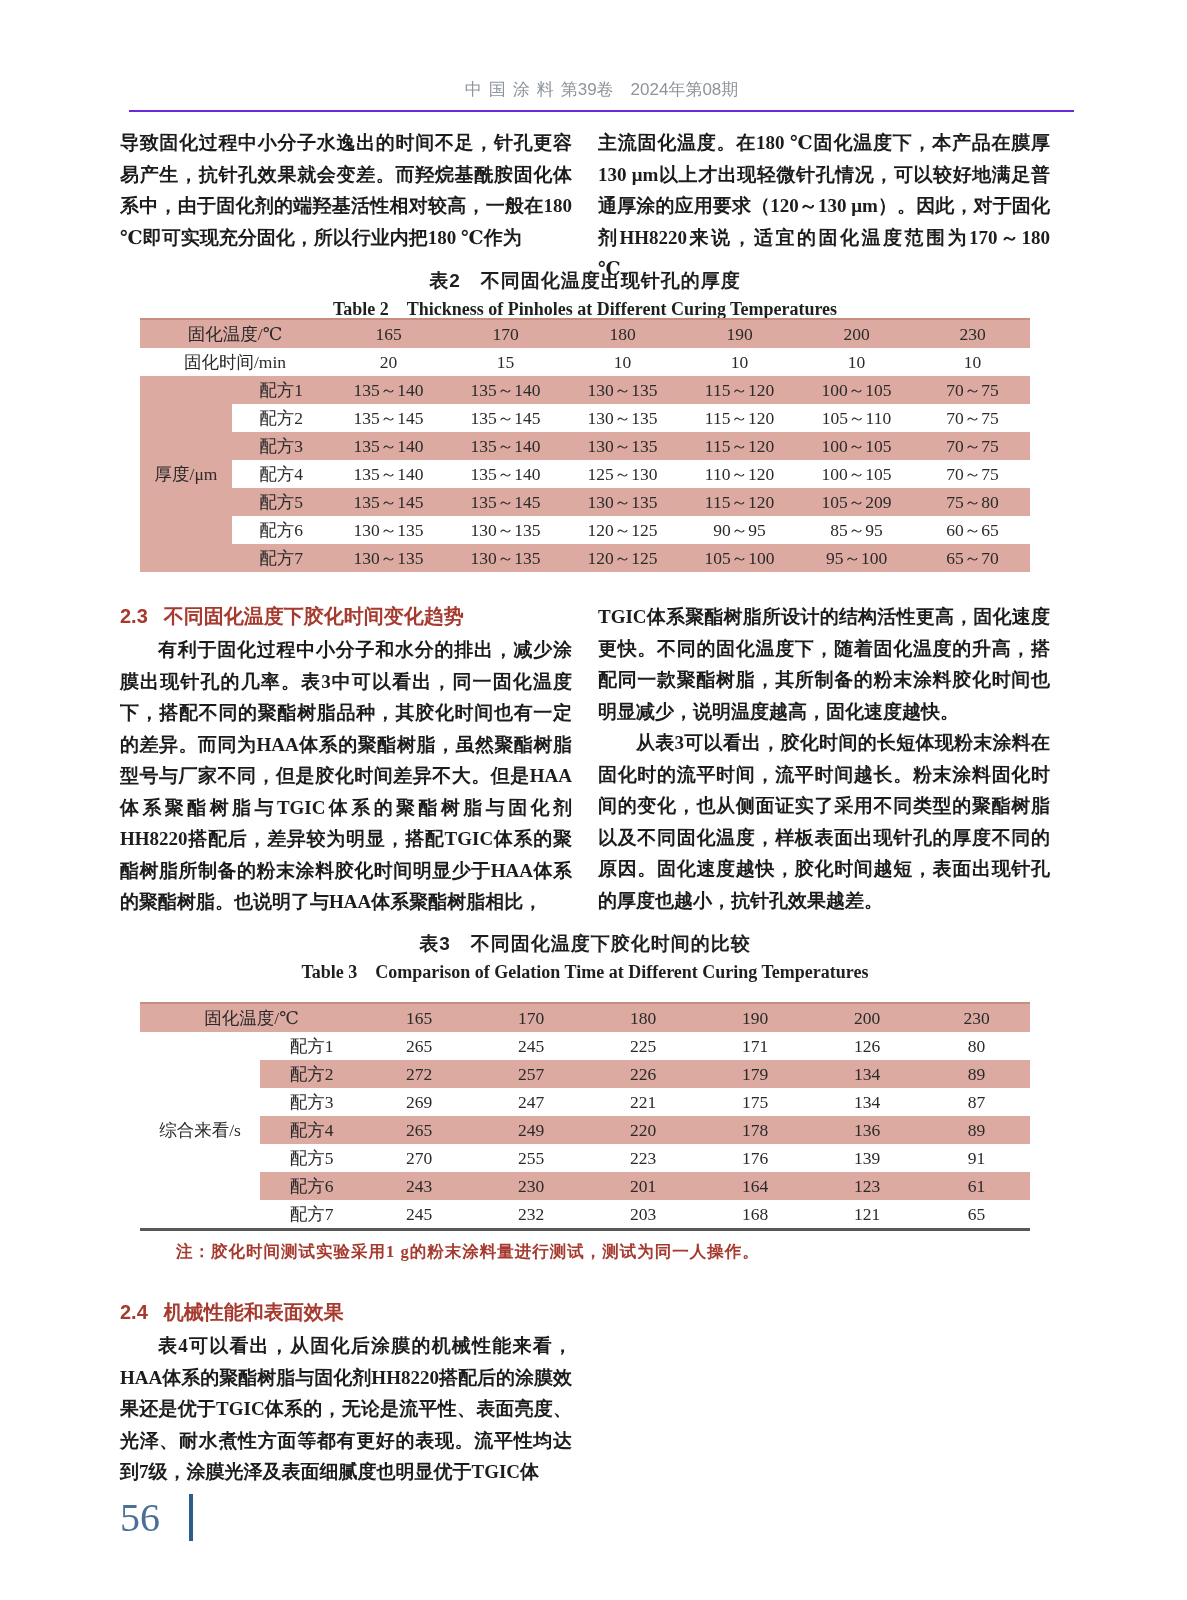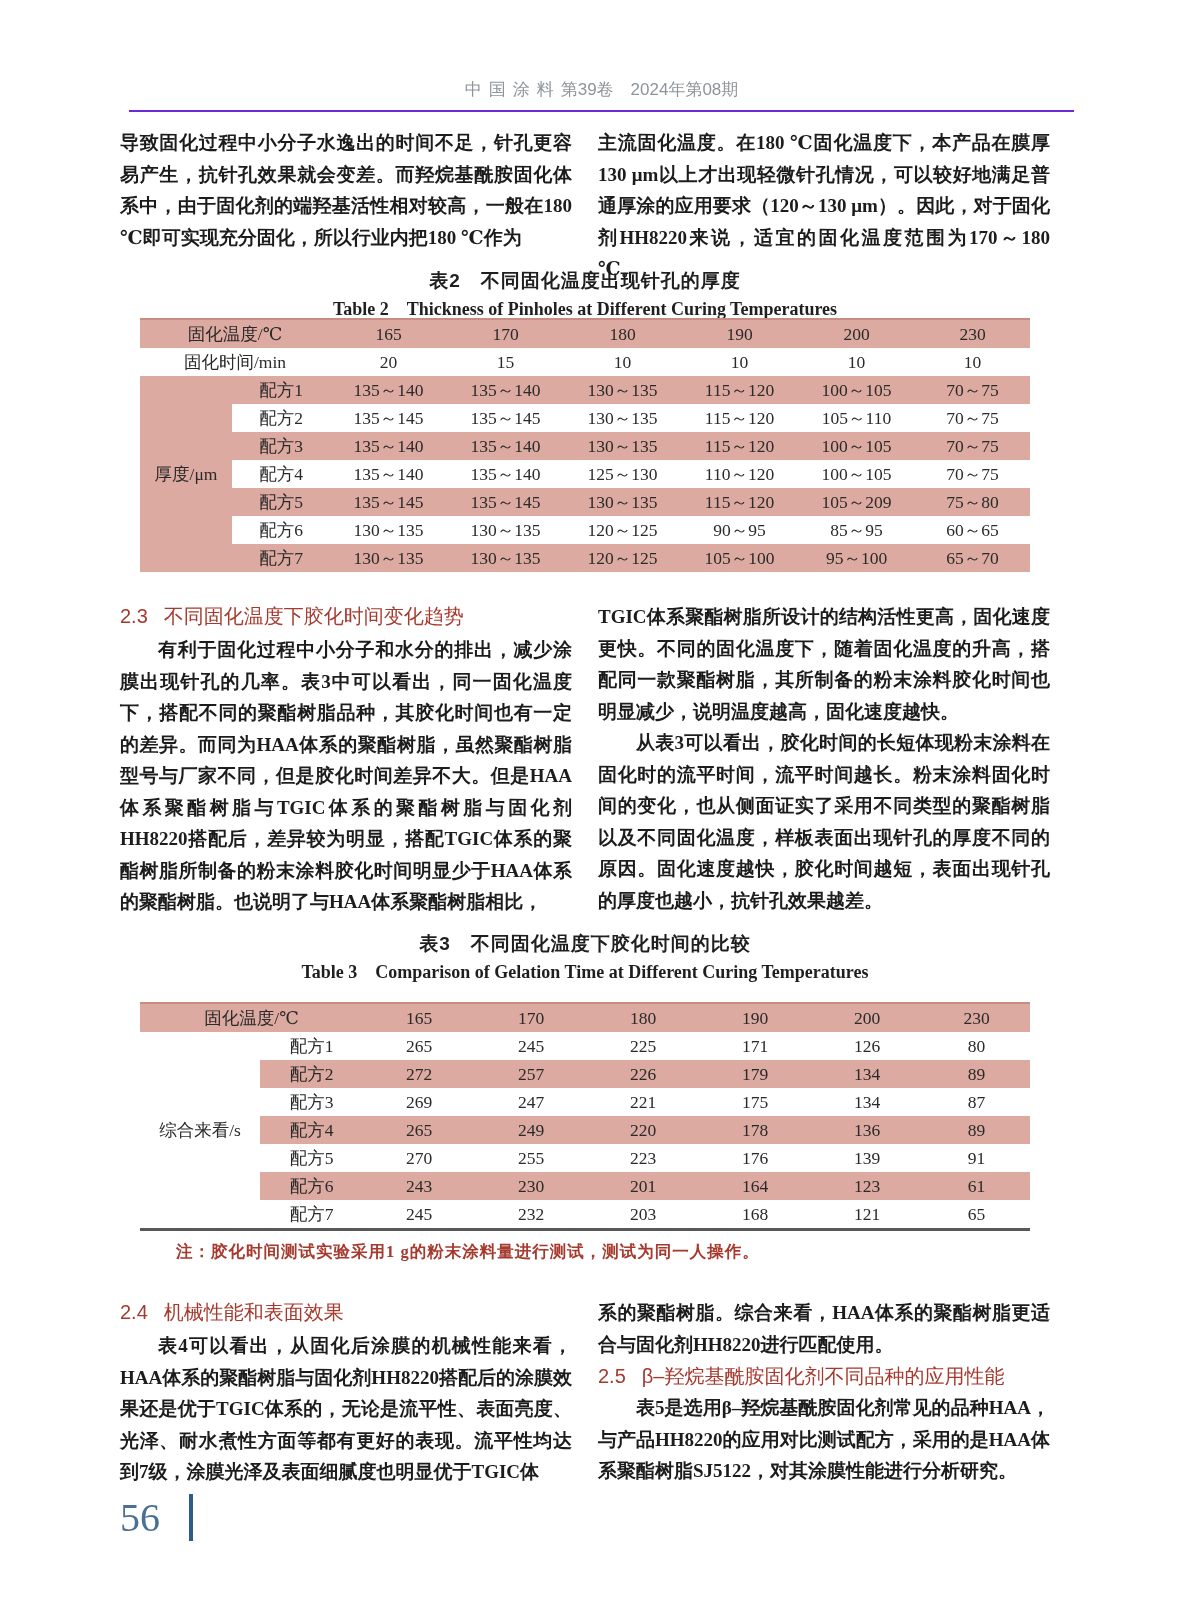--- a/index.html
+++ b/index.html
@@ -17,21 +17,21 @@
     font-size:17px; color:#8d949b;margin-left:9px;
   }
   .header .journal { letter-spacing:7px; }
   
   .col-text { font-size:19px; line-height:31.5px; text-align:justify; }
   .col-text p { margin:0;font-weight:bold; }
   .indent { text-indent:2em; }
   .abs { position:absolute; }
   
   .sec-head {
-    font-family:"Liberation Sans","DejaVu Sans",sans-serif; font-weight:normal;
+    font-family:"Liberation Sans","DejaVu Sans",sans-serif; font-weight:bold;
     font-size:20px; color:#a63a2e; line-height:30px;
   }
   .sec-head .num { margin-right:16px; }
   
   .tbl-title { position:absolute; left:140px; width:890px; text-align:center; }
   .tbl-title .cn {
     font-family:"Liberation Sans","DejaVu Sans",sans-serif; font-weight:bold;
     font-size:19px; color:#1f1f1f; letter-spacing:1px;
   }
   .tbl-title .en {
@@ -288,26 +288,19 @@
 
   <div class="note">注：胶化时间测试实验采用1 g的粉末涂料量进行测试，测试为同一人操作。</div>
 
   <div class="abs sec-head" style="left:120px; top:1297px;">
     <span class="num">2.4</span><span>机械性能和表面效果</span>
   </div>
   <div class="abs col-text" style="left:120px; top:1330px; width:452px;">
     <p class="indent">表4可以看出，从固化后涂膜的机械性能来看，HAA体系的聚酯树脂与固化剂HH8220搭配后的涂膜效果还是优于TGIC体系的，无论是流平性、表面亮度、光泽、耐水煮性方面等都有更好的表现。流平性均达到7级，涂膜光泽及表面细腻度也明显优于TGIC体</p>
   </div>
 
-  <div class="abs col-text" style="left:598px; top:1297px; width:452px;">
-    <p>系的聚酯树脂。综合来看，HAA体系的聚酯树脂更适合与固化剂HH8220进行匹配使用。</p>
-    <div class="sec-head" style="position:static; margin:1px 0;">
-      <span class="num">2.5</span><span>β–羟烷基酰胺固化剂不同品种的应用性能</span>
-    </div>
-    <p class="indent">表5是选用β–羟烷基酰胺固化剂常见的品种HAA，与产品HH8220的应用对比测试配方，采用的是HAA体系聚酯树脂SJ5122，对其涂膜性能进行分析研究。</p>
-  </div>
 
   <div class="footer">
     <span class="pagenum">56</span>
     <span class="bar"></span>
   </div>
 
 </div>
 
 </body></html>

